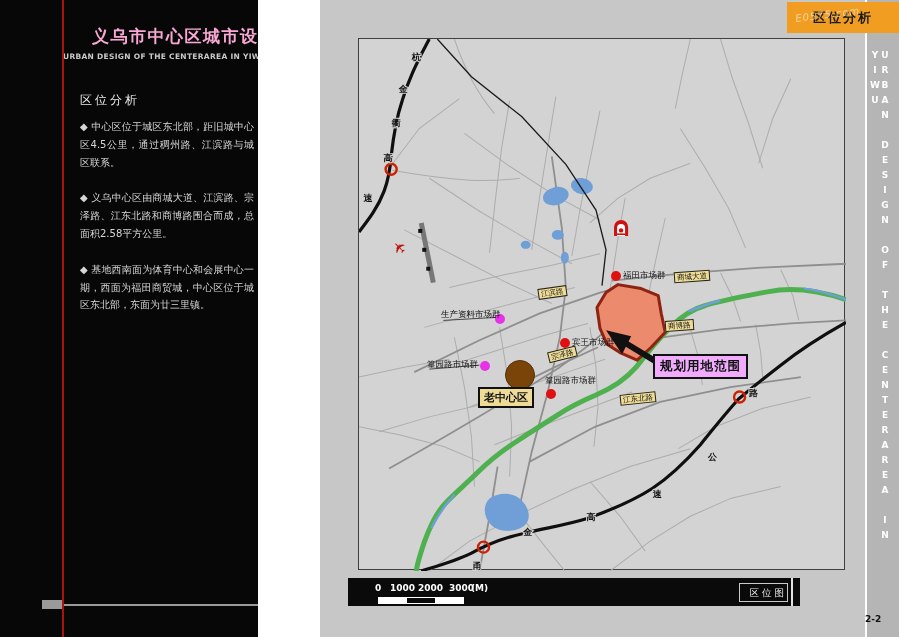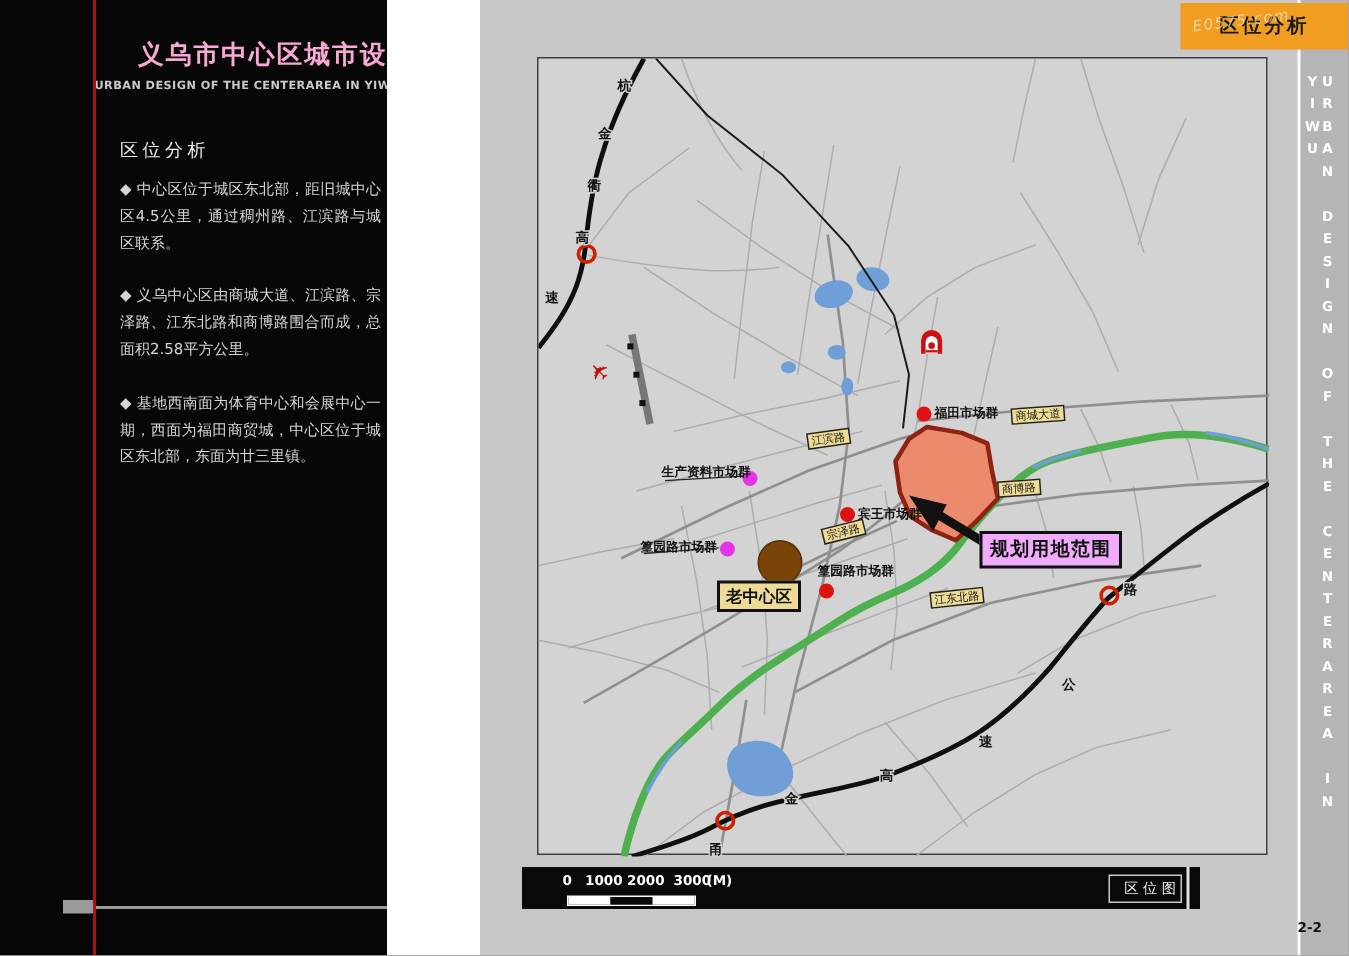--- a/index.html
+++ b/index.html
@@ -32,21 +32,21 @@
   .orangebox .tab{display:block;width:100%;text-align:center;line-height:31px;font-size:13px;
                   font-weight:bold;color:#1b1b1b;letter-spacing:2px;}
   .watermark{position:absolute;left:8px;top:7px;font-size:10px;font-style:italic;
              color:rgba(255,255,255,.55);transform:rotate(-7deg);letter-spacing:1px;}
   
   .map{position:absolute;left:358px;top:38px;width:487px;height:532px;background:#d3d3d3;
        border:1px solid #3f3f3f;box-sizing:border-box;}
   .map svg{position:absolute;left:0;top:0;}
   .road-label{position:absolute;background:#eedc96;border:1px solid #222;color:#111;
               font-size:7.5px;line-height:1.25;padding:0 2px;white-space:nowrap;z-index:4;}
-  .mkt-text{position:absolute;font-size:8.5px;font-weight:bold;color:#101010;white-space:nowrap;z-index:4;}
+  .mkt-text{position:absolute;font-size:8.5px;font-weight:normal;color:#101010;white-space:nowrap;z-index:4;}
   .dot{position:absolute;width:10px;height:10px;border-radius:50%;z-index:4;}
   .dot.red{background:#e01010;}
   .dot.magenta{background:#e832e8;}
   .old-center-circle{position:absolute;left:146px;top:321px;width:30px;height:30px;border-radius:50%;
                      background:#7a4408;border:1px solid #53300a;box-sizing:border-box;z-index:3;}
   .old-center-label{position:absolute;left:119px;top:348px;background:#eedc96;border:2px solid #111;
                     font-size:11px;font-weight:bold;color:#111;padding:1px 4px;white-space:nowrap;z-index:5;}
   .planning-label{position:absolute;left:294px;top:315px;background:#f0abfc;border:2px solid #111;
                   font-size:12.5px;font-weight:bold;color:#111;padding:2px 5px;letter-spacing:1px;
                   white-space:nowrap;z-index:5;}

